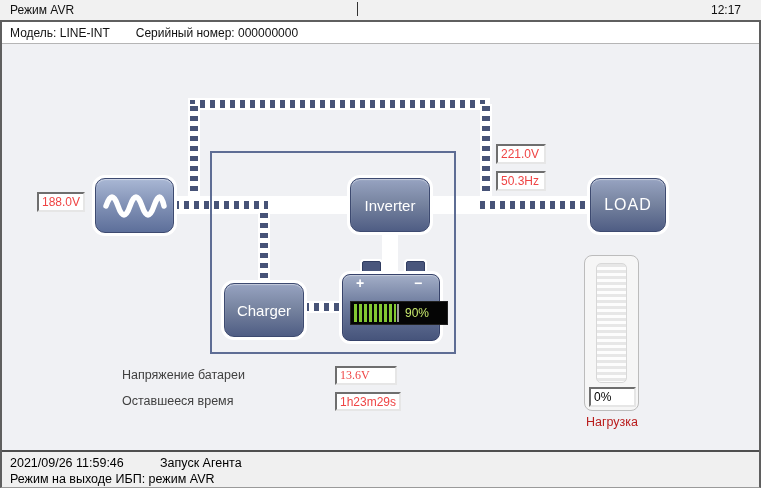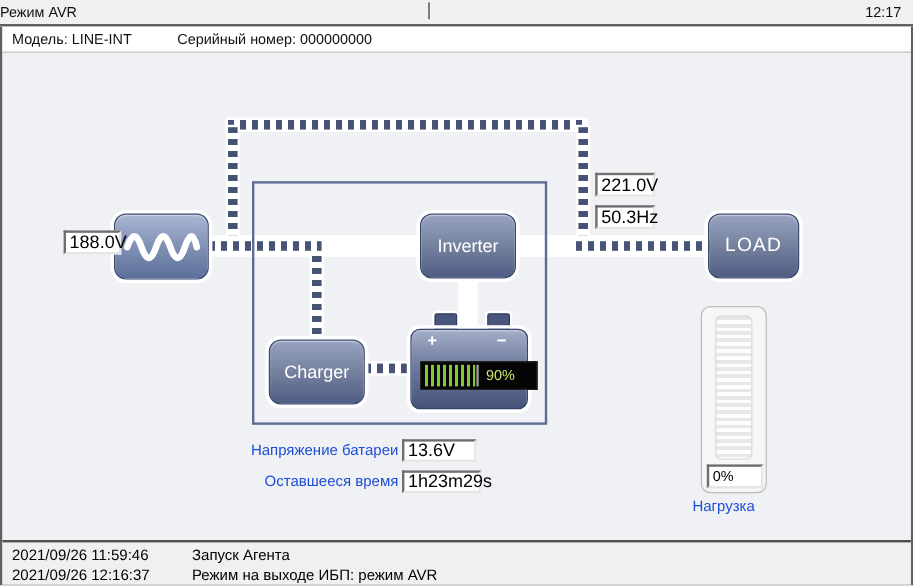--- a/index.html
+++ b/index.html
@@ -3,29 +3,29 @@
 <meta charset="utf-8">
 <style>
   * { margin:0; padding:0; box-sizing:border-box; }
   html,body { width:761px; height:488px; }
   body { font-family:"Liberation Sans", sans-serif; background:#f0f1f4; overflow:hidden; }
   .app { width:761px; height:488px; display:flex; flex-direction:column; }
 
   
   .titlebar { height:22px; background:#f1f1f1; border-bottom:2px solid #5f5f5f;
     display:flex; align-items:center; position:relative; font-size:12px; color:#111; }
-  .titlebar .mode { }
+  .titlebar .mode { padding-left:10px; }
   .titlebar .splitter { position:absolute; left:357px; top:2px; width:1px; height:14px; background:#333; }
-  .titlebar .clock { margin-left:auto; padding-right:10px; }
+  .titlebar .clock { margin-left:auto; padding-right:20px; }
 
   .bodywrap { flex:1; border-left:2px solid #5f5f5f; border-right:2px solid #5f5f5f;
     border-bottom:1px solid #9a9a9a; display:flex; flex-direction:column; background:#f0f1f4; }
 
   .infobar { height:22px; background:#ffffff; border-bottom:1px solid #b5b5b5;
-    display:flex; align-items:center; font-size:12px; color:#111;gap:12px; }
+    display:flex; align-items:center; font-size:12px; color:#111; }
   .infobar span { white-space:pre; }
   .infobar .model { padding-left:8px; }
   .infobar .com  { padding-left:28px; }
   .infobar .serial { padding-left:26px; }
 
   
   .main { position:relative; flex:1; background:#f0f1f4; }
 
   .frame { position:absolute; left:208px; top:107px; width:246px; height:203px;
     border:2px solid #5e6d94; z-index:2; }
@@ -47,30 +47,30 @@
     box-shadow:0 0 0 3px #ffffff, inset 0 1px 1px rgba(255,255,255,.45);
     color:#fff; display:flex; align-items:center; justify-content:center; z-index:4; }
   .box-ac   { left:93px;  top:134px; width:79px; height:55px;
     background:linear-gradient(180deg,#a9b7d4 0%,#8292b6 48%,#5d6f9a 100%); }
   .box-inv  { left:348px; top:134px; width:80px; height:54px; font-size:15px; }
   .box-chg  { left:222px; top:239px; width:80px; height:54px; font-size:15px; }
   .box-load { left:588px; top:134px; width:76px; height:54px; font-size:16px; letter-spacing:1px; }
 
   
   .field { position:absolute; background:#fff; border:2px solid;
-    border-color:#6e6e6e #e6e6e6 #e6e6e6 #6e6e6e; font-size:15px; color:#000000;
+    border-color:#6e6e6e #e6e6e6 #e6e6e6 #6e6e6e; font-size:12px; color:#ef4444;
     display:flex; align-items:center; padding-left:3px; z-index:4; }
-  .f-in  { left:35px;  top:148px; width:48px; height:20px;margin-left:16px; }
+  .f-in  { left:35px;  top:148px; width:48px; height:20px; }
   .f-ov  { left:494px; top:100px; width:50px; height:20px; }
   .f-of  { left:494px; top:127px; width:50px; height:20px; }
-  .f-bv  { left:333px; top:322px; width:62px; height:19px; }
+  .f-bv  { left:333px; top:322px; width:62px; height:19px;font-family:Liberation Serif, serif; }
   .f-rt  { left:333px; top:348px; width:66px; height:19px; }
 
-  .lbl { position:absolute; left:120px; width:210px; text-align:right;
-    font-size:12.5px; color:#1d4ed8; z-index:4; }
+  .lbl { position:absolute; left:120px; width:210px; 
+    font-size:12.5px; color:#404040; z-index:4; }
   .lbl-bv { top:324px; } .lbl-rt { top:350px; }
 
   
   .battery { position:absolute; left:340px; top:217px; width:98px; height:80px; z-index:4; }
   .term { position:absolute; top:0; width:19px; height:16px; background:#49567c;
     border:1px solid #303c60; border-radius:2px 2px 0 0; box-shadow:0 0 0 2px #fff; }
   .term.t1 { left:20px; } .term.t2 { left:64px; }
   .bat-body { position:absolute; top:13px; left:0; width:98px; height:67px; border-radius:8px;
     border:1px solid #36426a; background:linear-gradient(180deg,#a3aec7 0%,#6e7c9e 45%,#46547b 100%);
     box-shadow:0 0 0 3px #fff, inset 0 1px 1px rgba(255,255,255,.4); }
@@ -85,22 +85,22 @@
 
   
   .gauge { position:absolute; left:582px; top:211px; width:55px; height:156px;
     background:#f6f6f6; border:1px solid #bcbcbc; border-radius:8px; z-index:4; }
   .meter { position:absolute; left:11px; top:7px; width:31px; height:120px; background:#fdfdfd;
     border:1px solid #d8d8d8; border-radius:5px;
     background-image:repeating-linear-gradient(180deg,#e7e7e7 0 3px,#fdfdfd 3px 6px); }
   .gauge-field { position:absolute; left:4px; top:131px; width:47px; height:20px; background:#fff;
     border:2px solid; border-color:#6e6e6e #e6e6e6 #e6e6e6 #6e6e6e;
     font-size:12px; display:flex; align-items:center; padding-left:3px; }
-  .gauge-lbl { position:absolute; left:575px; top:371px; width:70px; text-align:left;
-    font-size:12.5px; color:#1d4ed8; z-index:4; }
+  .gauge-lbl { position:absolute; left:575px; top:371px; width:70px; text-align:center;
+    font-size:12.5px; color:#b91c1c; z-index:4; }
 
   
   .sine-svg { display:block; }
 
   
   .log { height:37px; background:#f0f0f0; border-top:2px solid #4f4f4f;
     font-size:12.5px; color:#000; padding:2px 0 0 8px; }
   .log-row { display:flex; height:16px; align-items:flex-end; }
   .log-ts { width:150px; white-space:pre; }
   .log-msg { white-space:pre; }
@@ -191,19 +191,18 @@
       <div class="gauge-lbl">Нагрузка</div>
 
     </div>
 
     <div class="log">
       <div class="log-row">
         <span class="log-ts">2021/09/26 11:59:46</span>
         <span class="log-msg">Запуск Агента</span>
       </div>
       <div class="log-row">
-        <span class="log-ts">2021/09/26 12:16:37</span>
         <span class="log-msg">Режим на выходе ИБП: режим AVR</span>
       </div>
     </div>
 
   </div>
 </div>
 
 </body></html>

